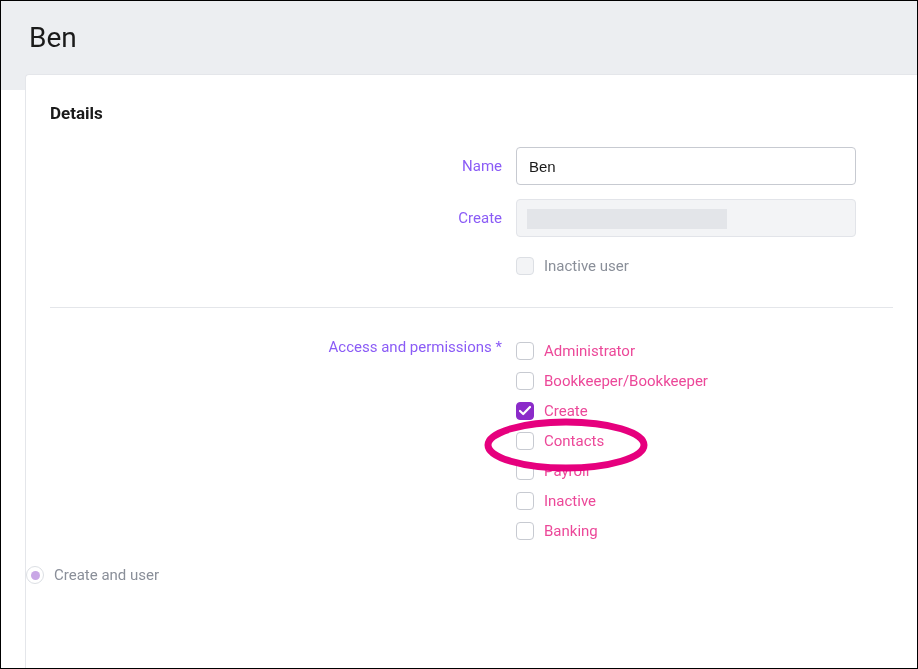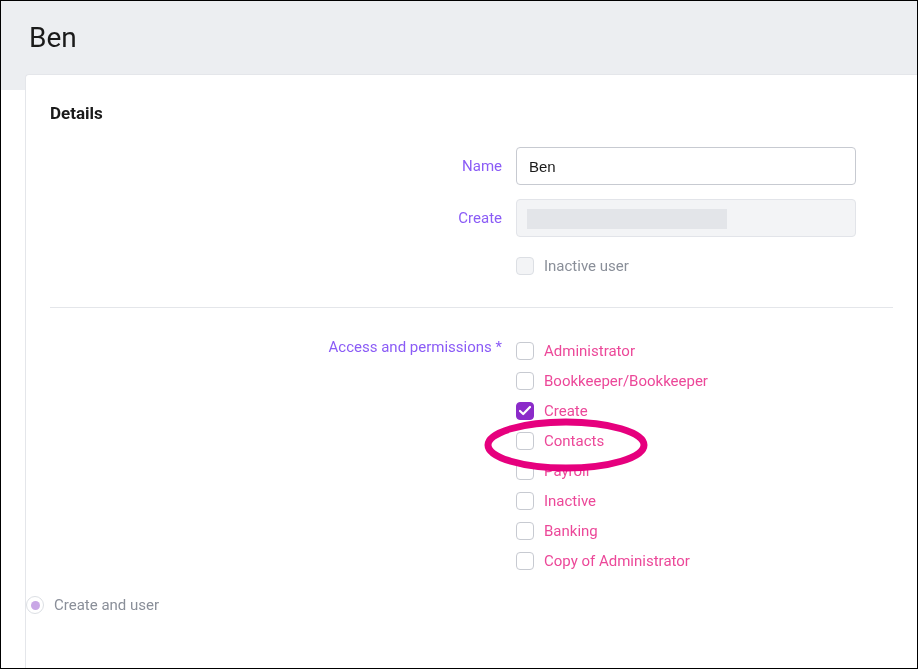--- a/index.html
+++ b/index.html
@@ -243,26 +243,20 @@
         <span class="option-label">Inactive</span>
       </div>
 
       <div class="option-row">
         <span class="checkbox">
           
         </span>
         <span class="option-label">Banking</span>
       </div>
 
-      <div class="option-row">
-        <span class="checkbox">
-          
-        </span>
-        <span class="option-label">Copy of Administrator</span>
-      </div>
 
       <div class="annotation-ellipse">
         <svg viewBox="0 0 168 58">
           <ellipse cx="84" cy="29" rx="78" ry="23" fill="none" stroke="#e6007e" stroke-width="7"></ellipse>
         </svg>
       </div>
 
     </div>
   </div>
 

